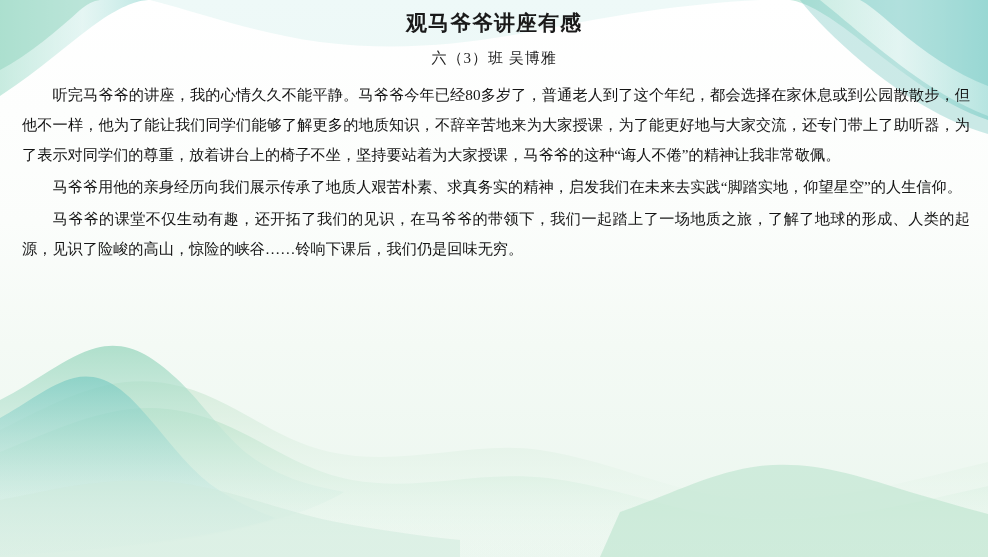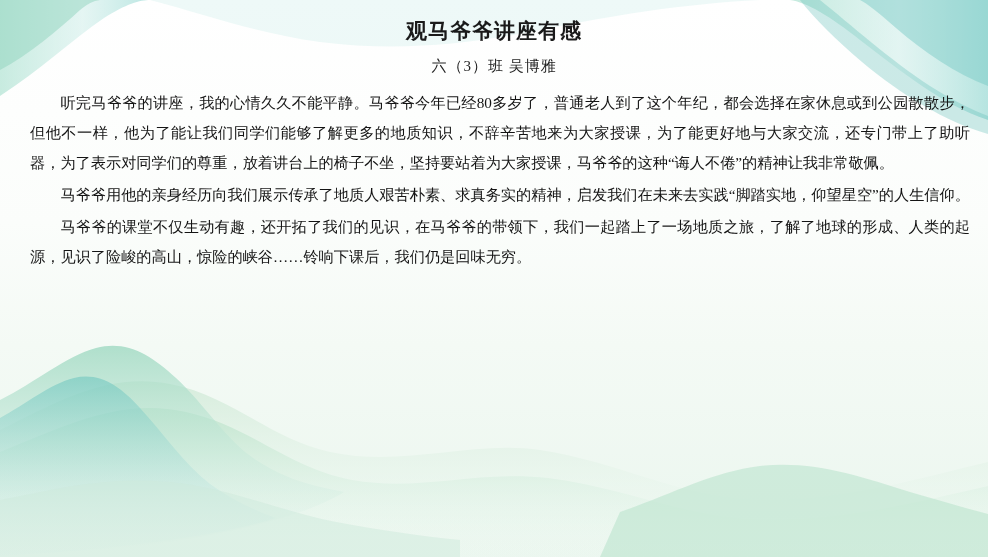--- a/index.html
+++ b/index.html
@@ -32,21 +32,21 @@
     position: relative;
     z-index: 5;
     padding: 0;
   }
   .title {
     text-align: center;
     font-size: 21px;
     font-weight: bold;
     color: #1a1a1a;
     letter-spacing: 1px;
-    margin-top: 16px;
+    margin-top: 8px;
     line-height: 30px;
     font-family: "Liberation Serif", "DejaVu Serif", serif;
   }
   .subtitle {
     text-align: center;
     font-size: 15px;
     color: #1f1f1f;
     margin-top: 8px;
     line-height: 24px;
     letter-spacing: 1px;
@@ -54,21 +54,21 @@
   .body-text {
     margin: 10px 18px 0 18px;
     font-size: 15.2px;
     line-height: 30px;
     color: #141414;
     text-align: justify;
     text-justify: inter-ideograph;
   }
   .para {
     text-indent: 2em;
-    margin: 0 0 2px 12px;
+    margin: 0 0 2px 4px;
   }
 </style>
 </head>
 <body>
 
 <div class="slide">
 
   <svg class="deco" viewBox="0 0 988 557" preserveAspectRatio="none" xmlns="http://www.w3.org/2000/svg">
     <defs>
       <linearGradient id="g1" x1="0" y1="0" x2="0" y2="1">

